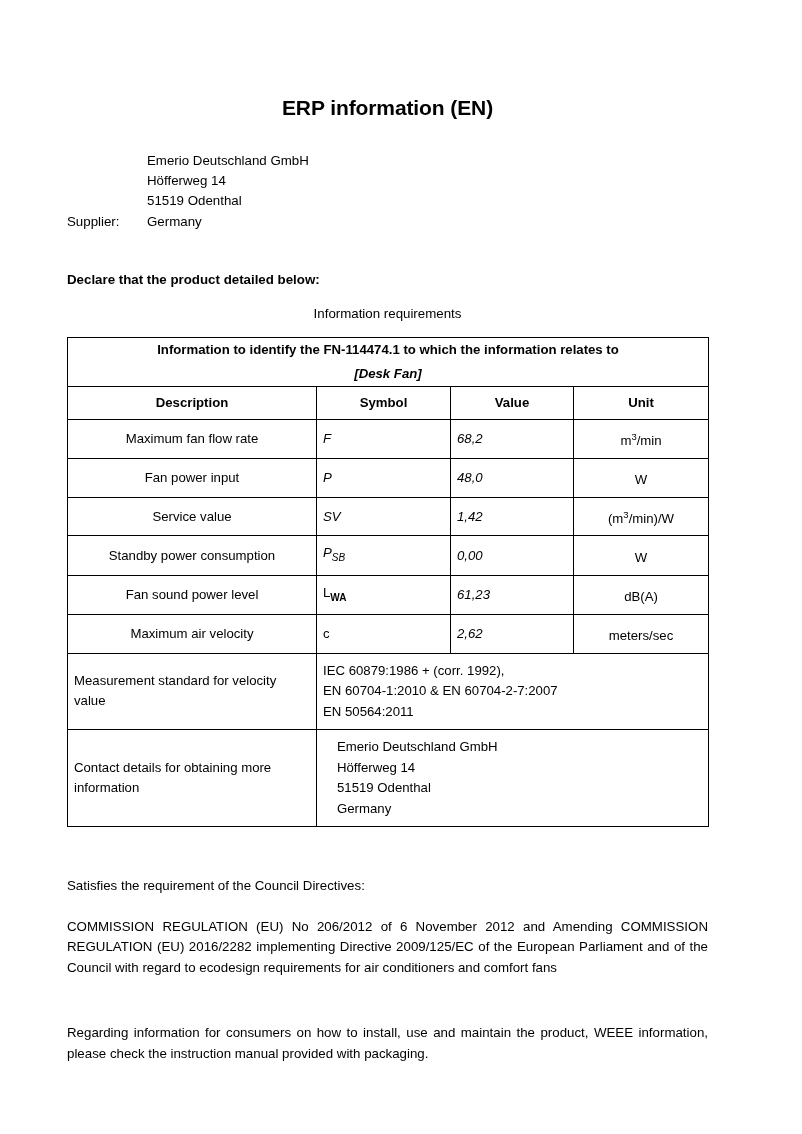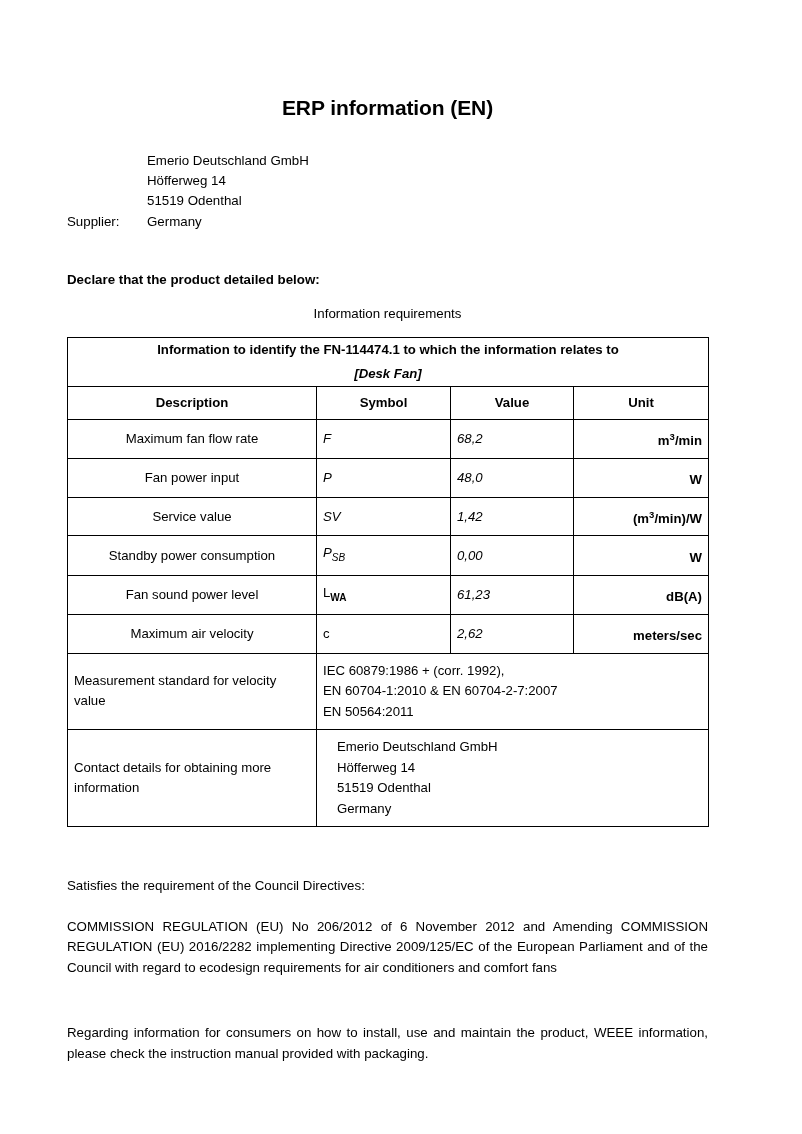--- a/index.html
+++ b/index.html
@@ -112,23 +112,22 @@
   td.sym-cell {
     text-align: left;
     height: 34px;
   }
   td.val-cell {
     text-align: left;
     font-style: italic;
     height: 34px;
   }
   td.unit-cell {
-    text-align: right;
+    text-align: center;
     height: 34px;
-    font-weight: bold;
   }
   .sym-italic { font-style: italic; }
   .sym-upright { font-style: normal; }
   .sym-italic sub { font-style: italic; font-size: 0.76em; }
   .sym-upright sub { font-style: normal; font-size: 0.76em; font-weight: bold; letter-spacing: .1px;}
   sup { font-size: 0.72em; }
   .multi-line { line-height: 20.5px; }
   .indented { padding-left: 20px; }
   .valign-top { vertical-align: top; }
 

